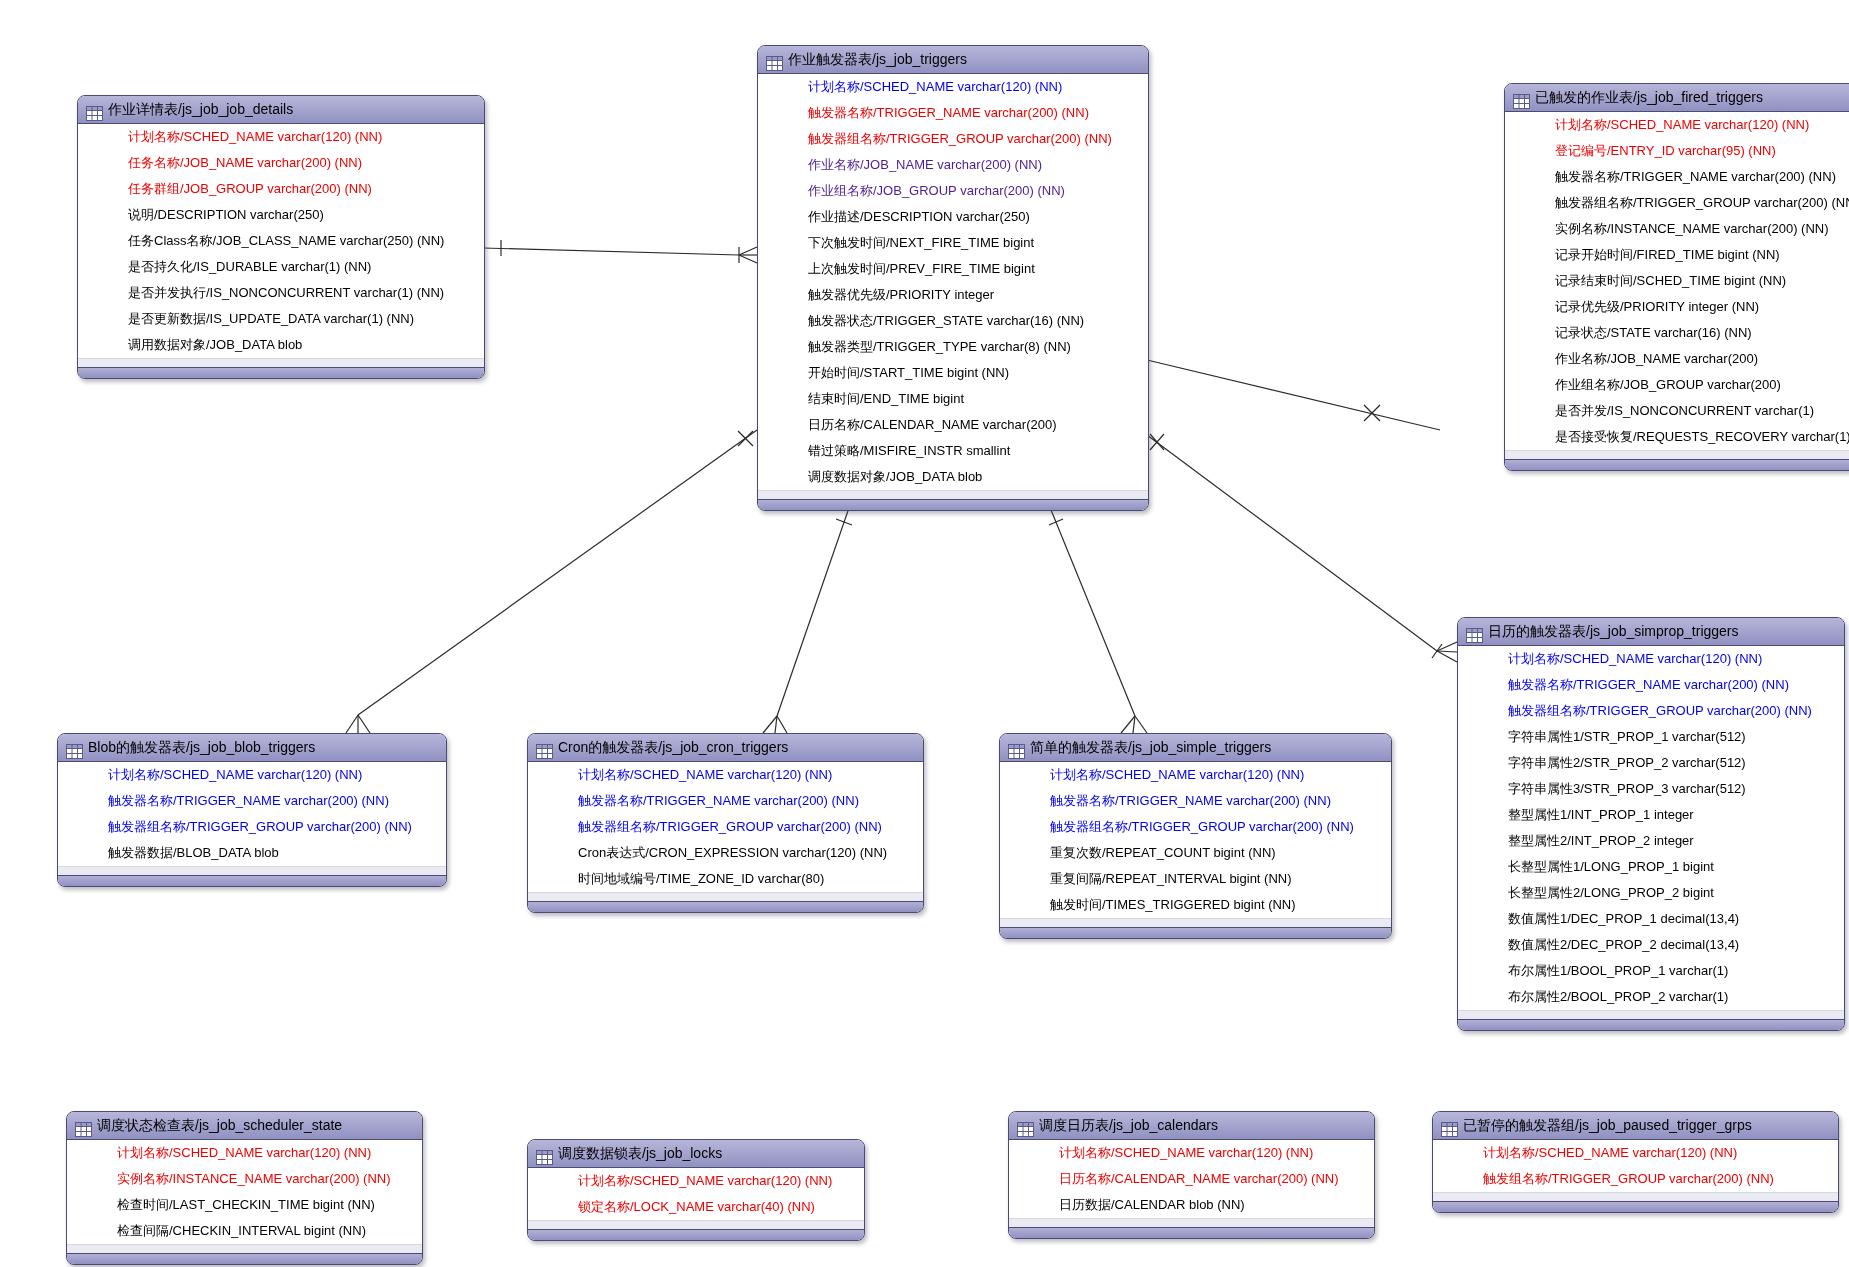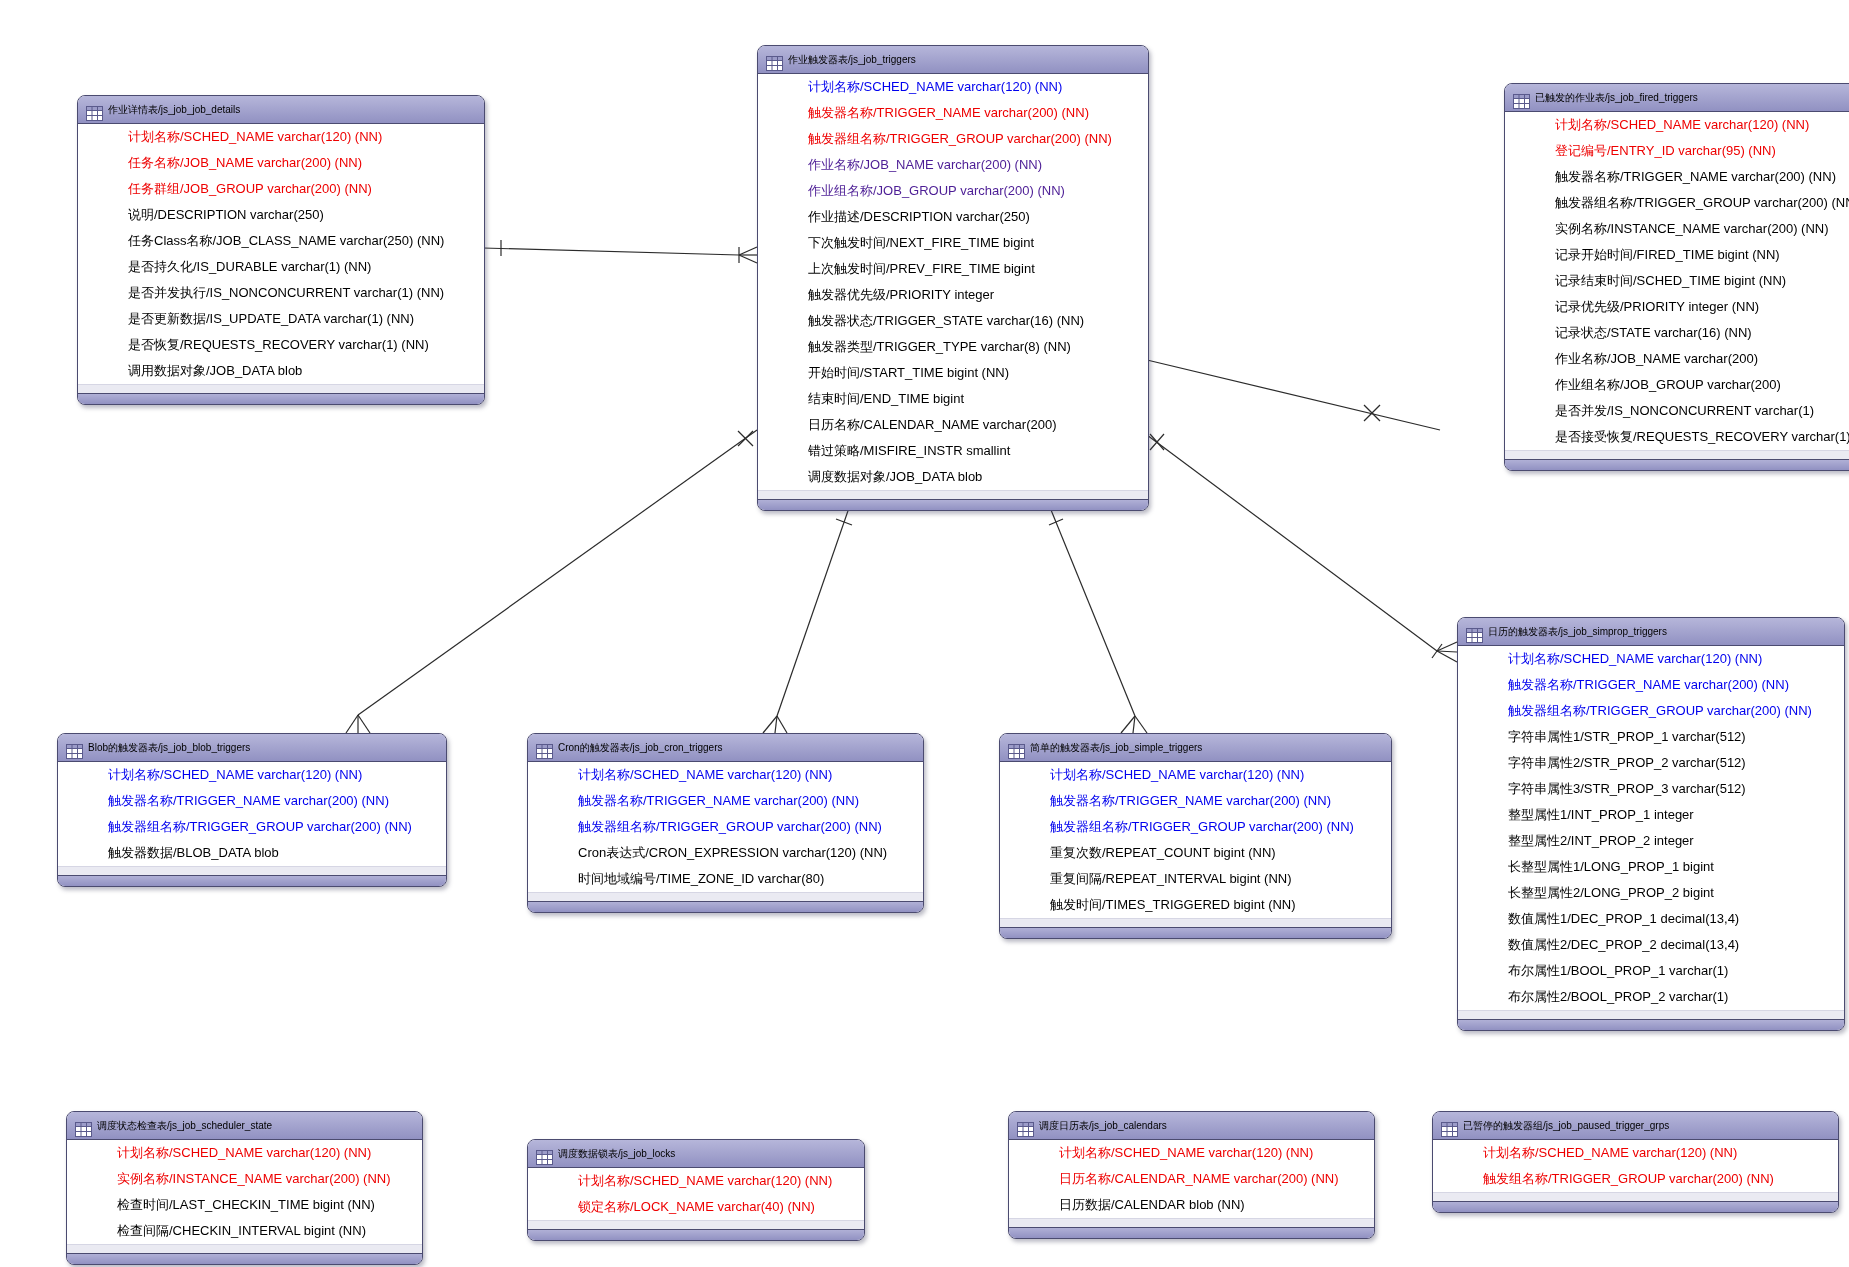--- a/index.html
+++ b/index.html
@@ -4,21 +4,21 @@
 <style>
   html,body{margin:0;padding:0;background:#ffffff;}
   #canvas{position:relative;width:1849px;height:1267px;background:#ffffff;overflow:hidden;
           font-family:"Liberation Sans","DejaVu Sans",sans-serif;}
   #wires{position:absolute;left:0;top:0;width:1849px;height:1267px;}
   .tbl{position:absolute;background:#ffffff;border:1.5px solid #4b4b70;border-radius:8px;
        box-shadow:2px 3px 4px rgba(60,60,90,0.35);overflow:hidden;}
   .hdr{position:relative;height:27px;line-height:27px;
        background:linear-gradient(#b6b6da,#9191c2);
        border-bottom:1.5px solid #4b4b70;}
-  .hdr .ttl{position:absolute;left:30px;top:0;font-size:10px;color:#000;white-space:nowrap;}
+  .hdr .ttl{position:absolute;left:30px;top:0;font-size:14px;color:#000;white-space:nowrap;}
   .hdr .tic{position:absolute;left:8px;top:6px;width:17px;height:15px;}
   .rows{position:relative;background:#fff;}
   .row{position:relative;height:26px;line-height:26px;white-space:nowrap;}
   .txt{position:absolute;left:50px;top:0;font-size:13px;}
   .key{position:absolute;top:5px;width:16px;height:16px;}
   .k0{left:6px;} .k1{left:26px;}
   .c-red{color:#ee0000;} .c-blue{color:#0000ee;} .c-green{color:#4c1d95;} .c-black{color:#000000;}
   .strip{height:8px;background:#eaeaf2;border-top:1px solid #d6d6e4;}
   .bar{height:10px;background:linear-gradient(#b0b0d6,#9191c2);border-top:1px solid #4b4b70;}
 </style>
@@ -100,23 +100,20 @@
           <div class="row">
             <span class="txt c-black">是否持久化/IS_DURABLE varchar(1) (NN)</span>
           </div>
           <div class="row">
             <span class="txt c-black">是否并发执行/IS_NONCONCURRENT varchar(1) (NN)</span>
           </div>
           <div class="row">
             <span class="txt c-black">是否更新数据/IS_UPDATE_DATA varchar(1) (NN)</span>
           </div>
           <div class="row">
-            <span class="txt c-black">是否恢复/REQUESTS_RECOVERY varchar(1) (NN)</span>
-          </div>
-          <div class="row">
             <span class="txt c-black">调用数据对象/JOB_DATA blob</span>
           </div>
         </div>
         <div class="strip"></div>
         <div class="bar"></div>
       </div>
       <div class="tbl" style="left: 757px; top: 45px; width: 390px;">
         <div class="hdr">
           <span class="tic"><svg viewBox="0 0 17 15" width="17" height="15">
               <rect x="0.5" y="0.5" width="16" height="14" fill="#ffffff" stroke="#5a5a8c" stroke-width="1"></rect>

